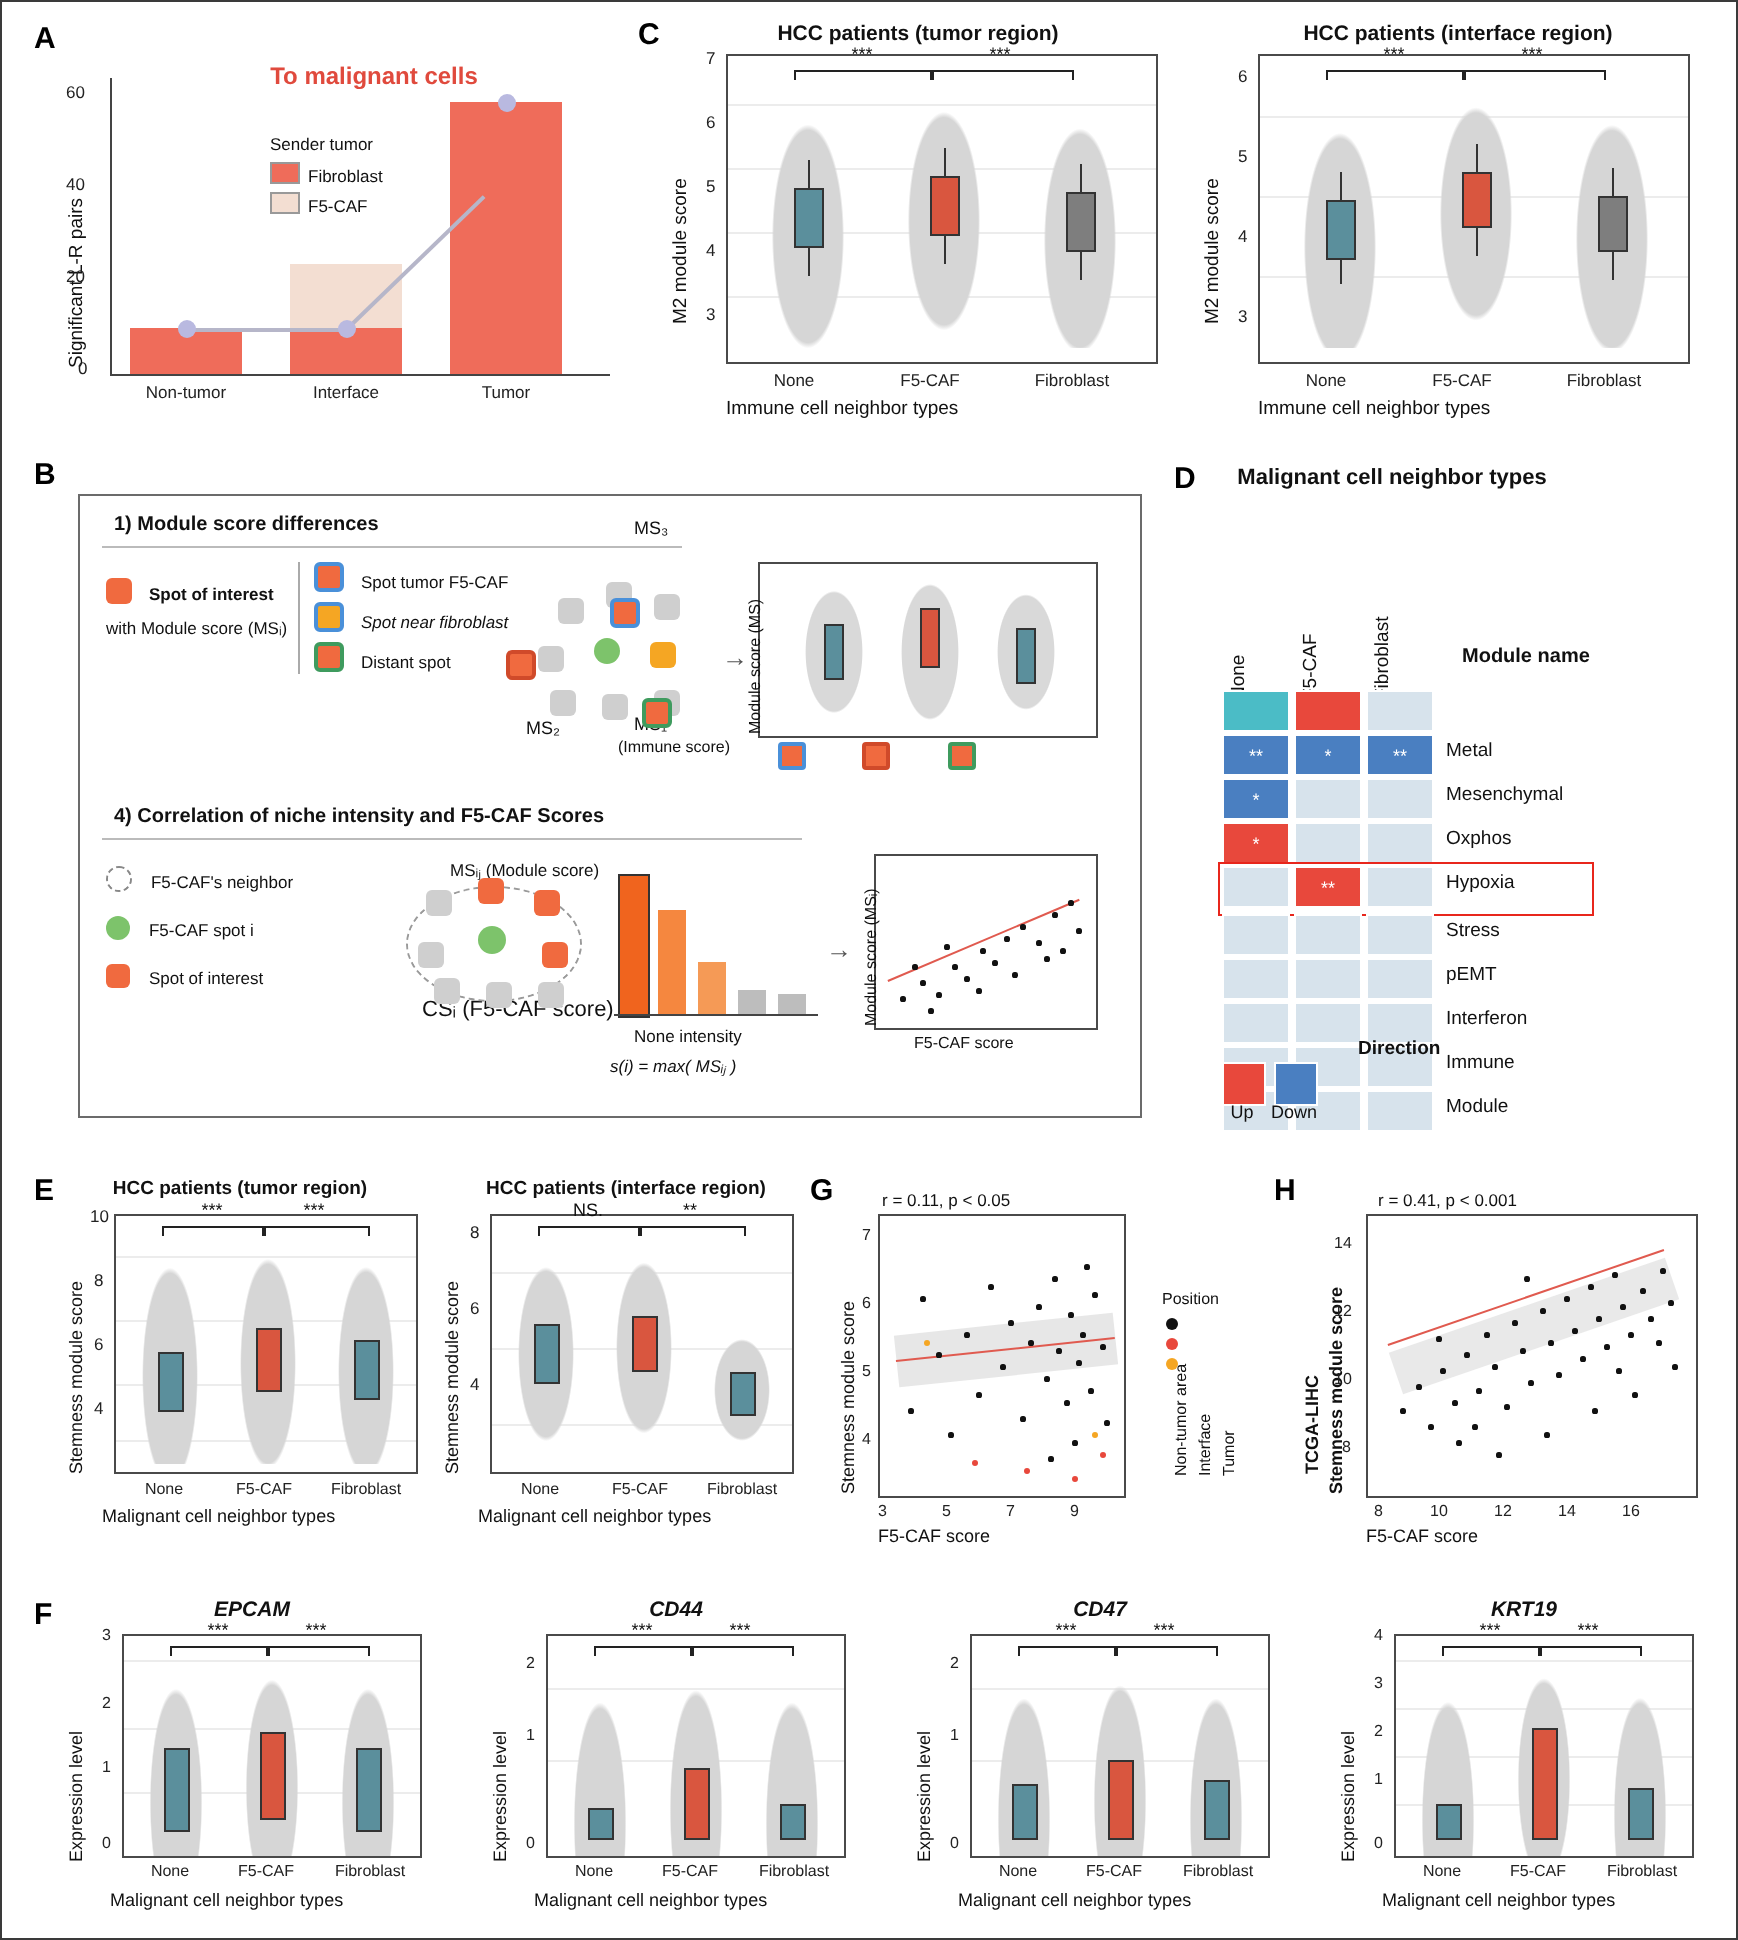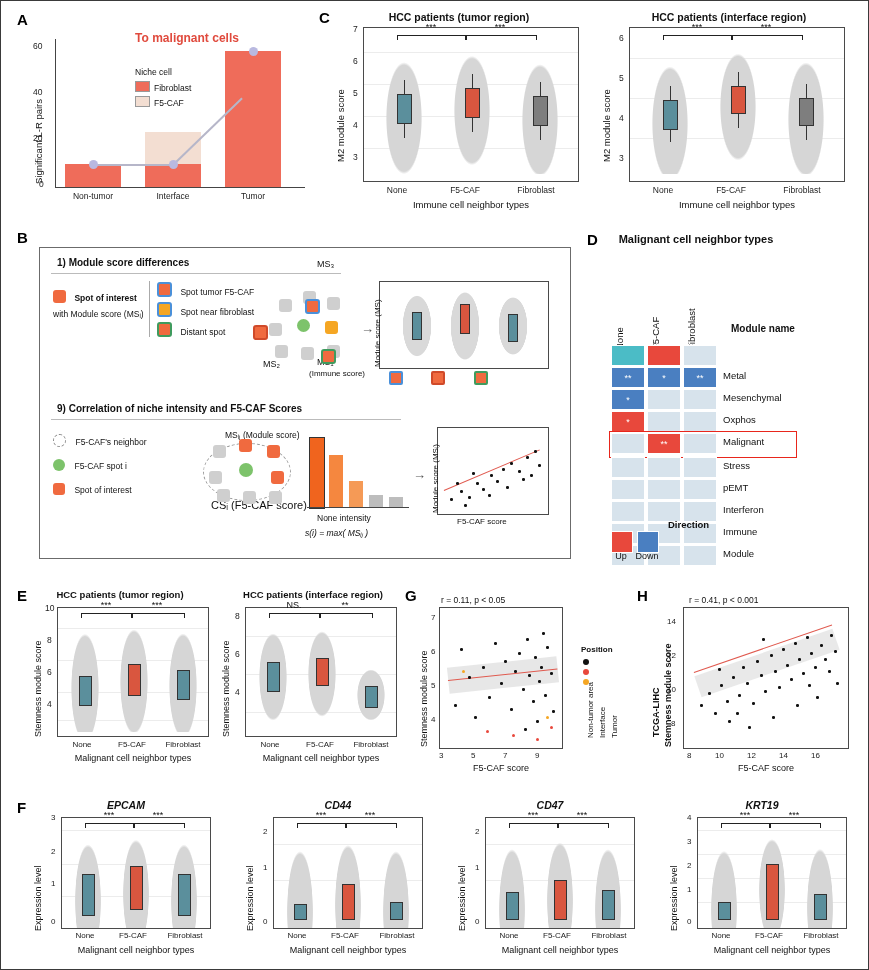--- a/index.html
+++ b/index.html
@@ -1,21 +1,21 @@
 <!DOCTYPE html>
 <html><head>
 <meta charset="utf-8">
 <style>
   html,body{margin:0;padding:0;background:#ffffff;}
   body{width:869px;height:970px;font-family:"Liberation Sans",sans-serif;color:#111;position:relative;overflow:hidden;}
   .fig{position:absolute;left:0;top:0;width:869px;height:970px;border:1px solid #3a3a3a;box-sizing:border-box;}
   .panel{position:absolute;}
   .plabel{font-weight:bold;font-size:15px;color:#000;}
   .ttl{font-weight:bold;font-size:10.5px;text-align:center;}
-  .axlab{font-size:9.5px;text-align:center;}
+  .axlab{font-size:9.5px;}
   .ylab{font-size:9.5px;transform:rotate(-90deg);transform-origin:left top;white-space:nowrap;}
   .tick{font-size:8.5px;color:#222;}
   .axis-line{position:absolute;background:#444;}
   .plotbox{position:absolute;border:1px solid #4a4a4a;background:#fff;box-sizing:border-box;overflow:hidden;}
   .grid-h{position:absolute;left:0;right:0;height:1px;background:#ececec;}
   .violin{position:absolute;}
   .sig{position:absolute;font-size:9px;text-align:center;}
   .brk{position:absolute;border-top:1px solid #222;border-left:1px solid #222;border-right:1px solid #222;height:4px;}
   .legend-box{position:absolute;font-size:8.5px;}
   .sw{display:inline-block;width:13px;height:9px;vertical-align:-1px;margin-right:4px;border:1px solid #999;}
@@ -63,21 +63,21 @@
     <div class="trend" style="left:156px;top:155px;width:96px;background:#b6b6c9;height:2px;transform:rotate(-44deg);"></div>
     <div style="position:absolute;left:72px;top:151px;width:9px;height:9px;border-radius:50%;background:#b9b9e0;"></div>
     <div style="position:absolute;left:152px;top:151px;width:9px;height:9px;border-radius:50%;background:#b9b9e0;"></div>
     <div style="position:absolute;left:232px;top:38px;width:9px;height:9px;border-radius:50%;background:#b9b9e0;"></div>
 
     <div class="tick" style="position:absolute;left:48px;top:182px;width:56px;text-align:center;">Non-tumor</div>
     <div class="tick" style="position:absolute;left:128px;top:182px;width:56px;text-align:center;">Interface</div>
     <div class="tick" style="position:absolute;left:208px;top:182px;width:56px;text-align:center;">Tumor</div>
 
     <div class="legend-box" style="left:118px;top:58px;">
-      <div style="margin-bottom:4px;">Niche cell</div>
+      <div style="margin-bottom:4px;">Sender tumor</div>
       <div><span class="sw" style="background:#ef6c5a;"></span><span>Fibroblast</span></div>
       <div style="margin-top:3px;"><span class="sw" style="background:#f3ded2;"></span><span>F5-CAF</span></div>
     </div>
   </div>
 
   <div class="panel" style="left:16px;top:228px;width:560px;height:340px;">
     <div class="plabel" style="position:absolute;left:0;top:0;">B</div>
     <div class="solidbox" style="left:22px;top:18px;width:530px;height:310px;border:1px solid #6b6b6b;"></div>
 
     <div class="dashbox" style="left:34px;top:26px;width:300px;height:20px;border:none;"></div>
@@ -90,21 +90,21 @@
     </div>
     <div class="small" style="position:absolute;left:36px;top:80px;">with Module score (MSᵢ)</div>
     <div style="position:absolute;left:132px;top:52px;width:1px;height:56px;background:#aaa;"></div>
 
     <div style="position:absolute;left:140px;top:52px;">
       <span style="display:inline-block;width:11px;height:11px;background:#f06a3f;border:2px solid #4a90d9;border-radius:3px;vertical-align:-2px;"></span>
       <span class="small" style="margin-left:4px;">Spot tumor F5-CAF</span>
     </div>
     <div style="position:absolute;left:140px;top:72px;">
       <span style="display:inline-block;width:11px;height:11px;background:#f5a623;border:2px solid #4a90d9;border-radius:3px;vertical-align:-2px;"></span>
-      <span class="small" style="margin-left:4px;">Spot near fibroblast</span>
+      <span class="small" style="margin-left:4px;font-style:italic;">Spot near fibroblast</span>
     </div>
     <div style="position:absolute;left:140px;top:92px;">
       <span style="display:inline-block;width:11px;height:11px;background:#f06a3f;border:2px solid #3f9b5e;border-radius:3px;vertical-align:-2px;"></span>
       <span class="small" style="margin-left:4px;">Distant spot</span>
     </div>
 
     <div class="dashbox" style="left:248px;top:56px;width:90px;height:80px;border:none;"></div>
     <div style="position:absolute;left:300px;top:30px;font-size:9px;">MS₃</div>
     <div style="position:absolute;left:246px;top:130px;font-size:9px;">MS₂</div>
     <div style="position:absolute;left:300px;top:128px;font-size:9px;">MS₁</div>
@@ -133,21 +133,21 @@
       <div class="bx" style="left:80px;top:22px;width:10px;height:30px;background:#d9563f;"></div>
       <div class="bx" style="left:128px;top:32px;width:10px;height:28px;background:#5b8f9c;"></div>
     </div>
     <div class="ylab" style="position:absolute;left:356px;top:138px;font-size:8px;">Module score (MS)</div>
     <div style="position:absolute;left:372px;top:142px;">
       <span style="display:inline-block;width:10px;height:10px;background:#f06a3f;border:2px solid #4a90d9;border-radius:2px;margin-right:24px;"></span>
       <span style="display:inline-block;width:10px;height:10px;background:#f06a3f;border:2px solid #d04a2a;border-radius:2px;margin-right:24px;"></span>
       <span style="display:inline-block;width:10px;height:10px;background:#f06a3f;border:2px solid #3f9b5e;border-radius:2px;"></span>
     </div>
 
-    <div class="small" style="position:absolute;left:40px;top:174px;font-weight:bold;font-size:10px;">9) Correlation of niche intensity and F5-CAF Scores</div>
+    <div class="small" style="position:absolute;left:40px;top:174px;font-weight:bold;font-size:10px;">4) Correlation of niche intensity and F5-CAF Scores</div>
     <div style="position:absolute;left:34px;top:190px;width:350px;height:1px;background:#bbb;"></div>
 
     <div style="position:absolute;left:36px;top:202px;">
       <span style="display:inline-block;width:11px;height:11px;border:1.5px dashed #888;border-radius:50%;vertical-align:-2px;"></span>
       <span class="small" style="margin-left:5px;">F5-CAF's neighbor</span>
     </div>
     <div style="position:absolute;left:36px;top:226px;">
       <span style="display:inline-block;width:12px;height:12px;background:#7dc36b;border-radius:50%;vertical-align:-2px;"></span>
       <span class="small" style="margin-left:5px;"><span>F5-CAF spot i</span></span>
     </div>
@@ -296,21 +296,21 @@
     <div class="rowname" style="left:136px;top:161px;">Mesenchymal</div>
 
     <div class="cell" style="left:24px;top:180px;width:34px;height:21px;background:#e8483c;color:#fff;font-size:9px;text-align:center;line-height:21px;">*</div>
     <div class="cell" style="left:60px;top:180px;width:34px;height:21px;background:#d7e3ec;"></div>
     <div class="cell" style="left:96px;top:180px;width:34px;height:21px;background:#d7e3ec;"></div>
     <div class="rowname" style="left:136px;top:183px;">Oxphos</div>
 
     <div class="cell" style="left:24px;top:202px;width:34px;height:21px;background:#d7e3ec;"></div>
     <div class="cell" style="left:60px;top:202px;width:34px;height:21px;background:#e8483c;color:#fff;font-size:9px;text-align:center;line-height:21px;">**</div>
     <div class="cell" style="left:96px;top:202px;width:34px;height:21px;background:#d7e3ec;"></div>
-    <div class="rowname" style="left:136px;top:205px;">Malignant</div>
+    <div class="rowname" style="left:136px;top:205px;">Hypoxia</div>
     <div style="position:absolute;left:22px;top:200px;width:186px;height:25px;border:1.6px solid #e8261c;"></div>
 
     <div class="cell" style="left:24px;top:226px;width:34px;height:21px;background:#d7e3ec;"></div>
     <div class="cell" style="left:60px;top:226px;width:34px;height:21px;background:#d7e3ec;"></div>
     <div class="cell" style="left:96px;top:226px;width:34px;height:21px;background:#d7e3ec;"></div>
     <div class="rowname" style="left:136px;top:229px;">Stress</div>
 
     <div class="cell" style="left:24px;top:248px;width:34px;height:21px;background:#d7e3ec;"></div>
     <div class="cell" style="left:60px;top:248px;width:34px;height:21px;background:#d7e3ec;"></div>
     <div class="cell" style="left:96px;top:248px;width:34px;height:21px;background:#d7e3ec;"></div>
@@ -324,21 +324,21 @@
     <div class="cell" style="left:24px;top:292px;width:34px;height:21px;background:#d7e3ec;"></div>
     <div class="cell" style="left:60px;top:292px;width:34px;height:21px;background:#d7e3ec;"></div>
     <div class="cell" style="left:96px;top:292px;width:34px;height:21px;background:#d7e3ec;"></div>
     <div class="rowname" style="left:136px;top:295px;">Immune</div>
 
     <div class="cell" style="left:24px;top:314px;width:34px;height:21px;background:#d7e3ec;"></div>
     <div class="cell" style="left:60px;top:314px;width:34px;height:21px;background:#d7e3ec;"></div>
     <div class="cell" style="left:96px;top:314px;width:34px;height:21px;background:#d7e3ec;"></div>
     <div class="rowname" style="left:136px;top:317px;">Module</div>
 
-    <div style="position:absolute;left:81px;top:288px;font-size:9.5px;font-weight:bold;">Direction</div>
+    <div style="position:absolute;left:92px;top:288px;font-size:9.5px;font-weight:bold;">Direction</div>
     <div style="position:absolute;left:24px;top:300px;width:20px;height:20px;background:#e8483c;border:1px solid #fff;"></div>
     <div style="position:absolute;left:24px;top:320px;font-size:9px;width:20px;text-align:center;">Up</div>
     <div style="position:absolute;left:50px;top:300px;width:20px;height:20px;background:#4a7fc1;border:1px solid #fff;"></div>
     <div style="position:absolute;left:46px;top:320px;font-size:9px;width:28px;text-align:center;">Down</div>
   </div>
 
   <div class="panel" style="left:16px;top:586px;width:380px;height:200px;">
     <div class="plabel" style="position:absolute;left:0;top:0;">E</div>
 
     <div class="ttl" style="position:absolute;left:18px;top:2px;width:170px;font-size:9.5px;">HCC patients (tumor region)</div>
@@ -437,21 +437,21 @@
     <div class="tick" style="position:absolute;left:26px;top:26px;font-size:8px;">7</div>
     <div class="tick" style="position:absolute;left:26px;top:60px;font-size:8px;">6</div>
     <div class="tick" style="position:absolute;left:26px;top:94px;font-size:8px;">5</div>
     <div class="tick" style="position:absolute;left:26px;top:128px;font-size:8px;">4</div>
     <div class="tick" style="position:absolute;left:34px;top:164px;font-size:8px;">3</div>
     <div class="tick" style="position:absolute;left:66px;top:164px;font-size:8px;">5</div>
     <div class="tick" style="position:absolute;left:98px;top:164px;font-size:8px;">7</div>
     <div class="tick" style="position:absolute;left:130px;top:164px;font-size:8px;">9</div>
     <div class="axlab" style="position:absolute;left:34px;top:176px;width:124px;font-size:9px;">F5-CAF score</div>
 
-    <div style="position:absolute;left:176px;top:58px;font-size:8px;font-weight:bold;">Position</div>
+    <div style="position:absolute;left:176px;top:58px;font-size:8px;font-weight:normal;">Position</div>
     <div style="position:absolute;left:178px;top:72px;width:6px;height:6px;border-radius:50%;background:#111;"></div>
     <div style="position:absolute;left:178px;top:82px;width:6px;height:6px;border-radius:50%;background:#e8483c;"></div>
     <div style="position:absolute;left:178px;top:92px;width:6px;height:6px;border-radius:50%;background:#f5a623;"></div>
     <div class="colname" style="left:190px;top:142px;font-size:8px;">Non-tumor area</div>
     <div class="colname" style="left:202px;top:142px;font-size:8px;">Interface</div>
     <div class="colname" style="left:214px;top:142px;font-size:8px;">Tumor</div>
   </div>
 
   <div class="panel" style="left:636px;top:586px;width:226px;height:200px;">
     <div class="plabel" style="position:absolute;left:0;top:0;">H</div>

